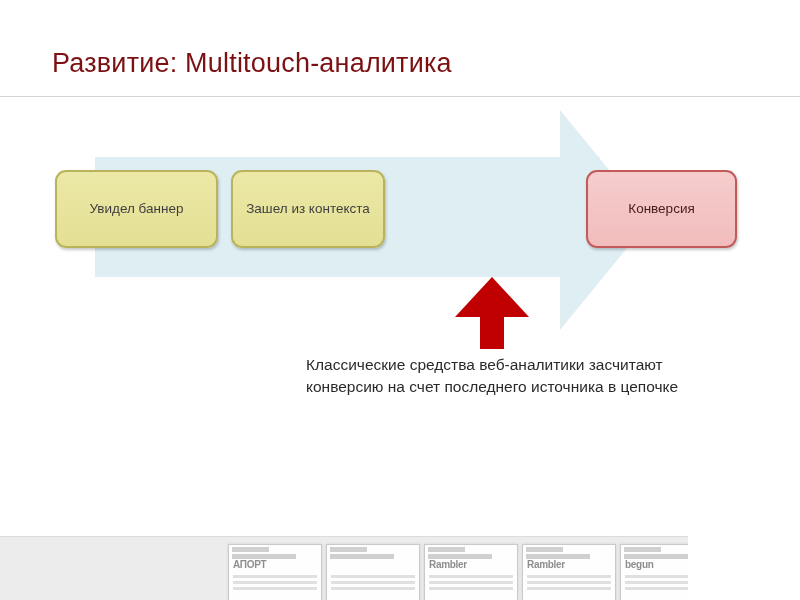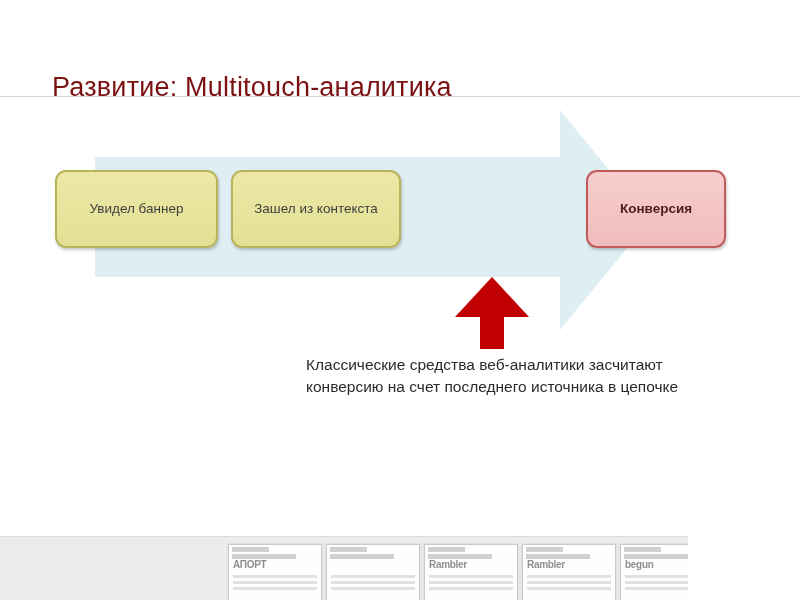--- a/index.html
+++ b/index.html
@@ -17,21 +17,20 @@
 
   
   .slide-title {
     position: absolute;
     left: 52px;
     top: 48px;
     font-size: 27px;
     color: #7b1113;
     letter-spacing: 0.2px;
     white-space: nowrap;
-    margin-top: 24px;
   }
   .title-rule {
     position: absolute;
     left: 0;
     top: 96px;
     width: 800px;
     height: 1px;
     background: #d5d5d5;
   }
 
@@ -82,38 +81,38 @@
     box-shadow: 1px 2px 3px rgba(0,0,0,0.22);
   }
   .stage-1 {
     left: 55px;
     width: 163px;
     background: linear-gradient(to bottom, #ece9a8, #e3df93);
     border: 2px solid #b9b45c;
   }
   .stage-2 {
     left: 231px;
-    width: 170px;
+    width: 154px;
     background: linear-gradient(to bottom, #ece9a8, #e3df93);
     border: 2px solid #b9b45c;
   }
   .stage-3 {
     left: 407px;
     width: 170px;
     background: linear-gradient(to bottom, #ddf1dd, #cfe9cf);
     border: 2px solid #8bbf8b;
     color: #3a5a3a;
   }
   .stage-4 {
     left: 586px;
-    width: 140px;
+    width: 151px;
     background: linear-gradient(to bottom, #f6cdcd, #f1bcbc);
     border: 2px solid #c25a5a;
     color: #4a2020;
-    font-weight: bold;
+    font-weight: normal;
   }
 
   
   .red-arrow {
     position: absolute;
     left: 455px;
     top: 172px;
     width: 74px;
     height: 72px;
   }

